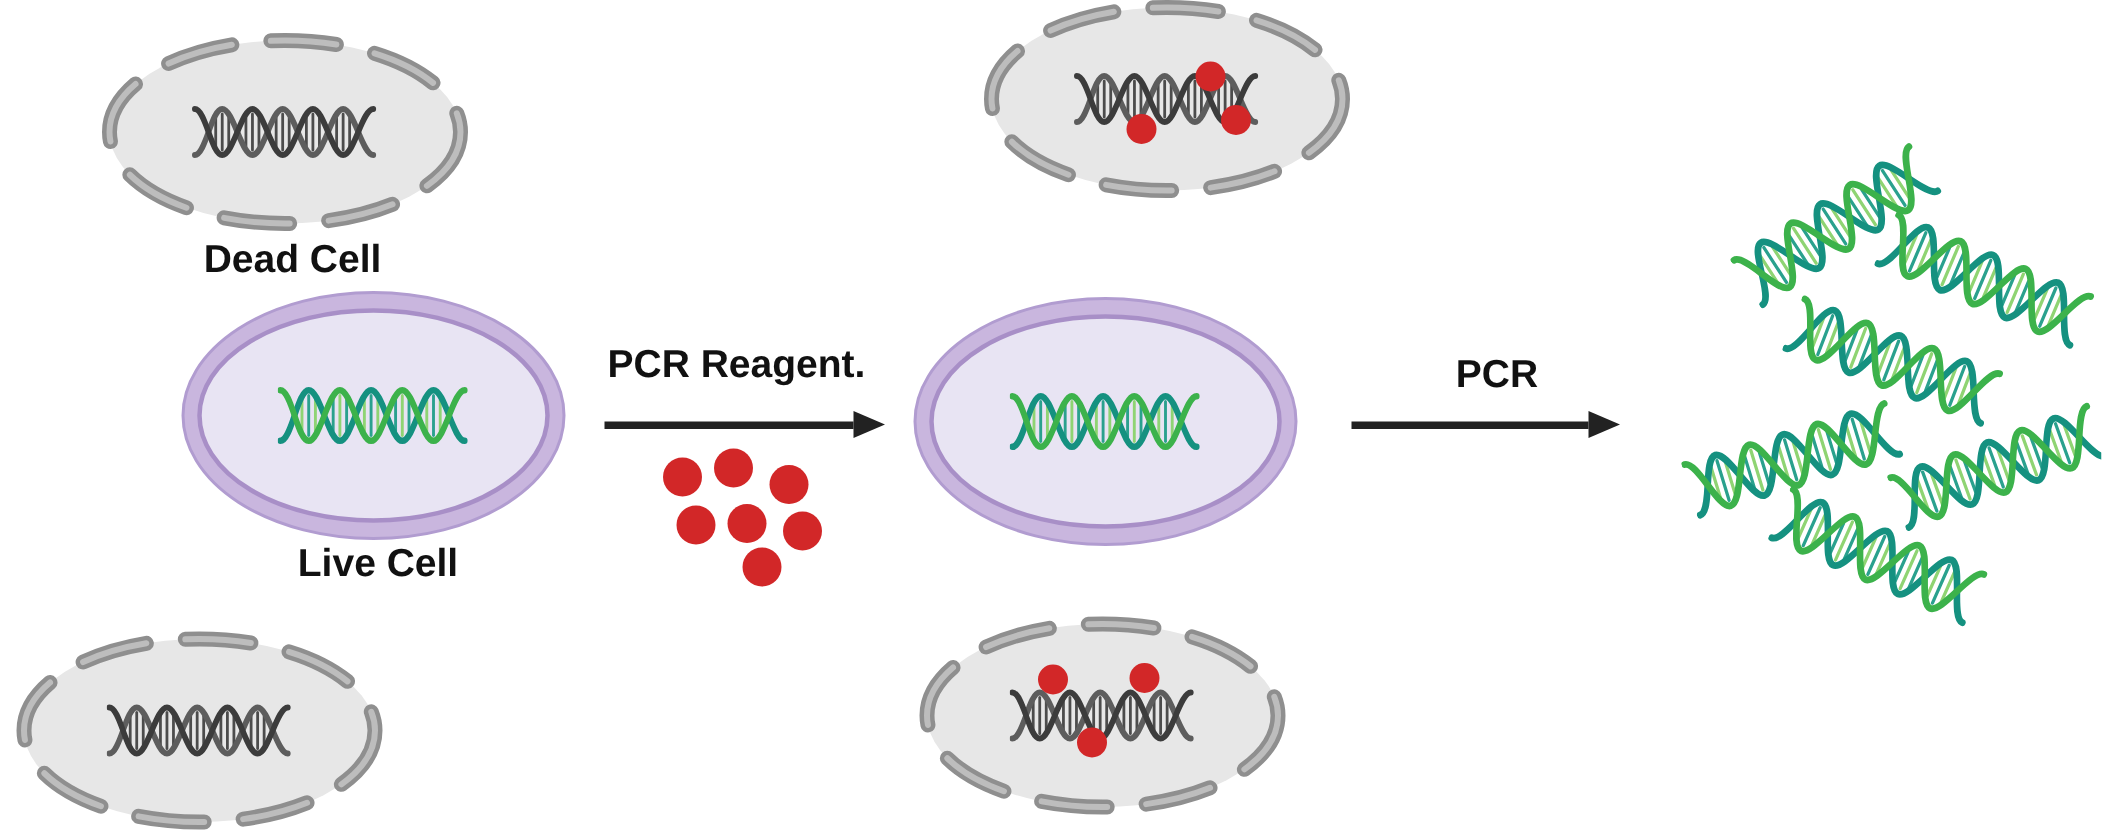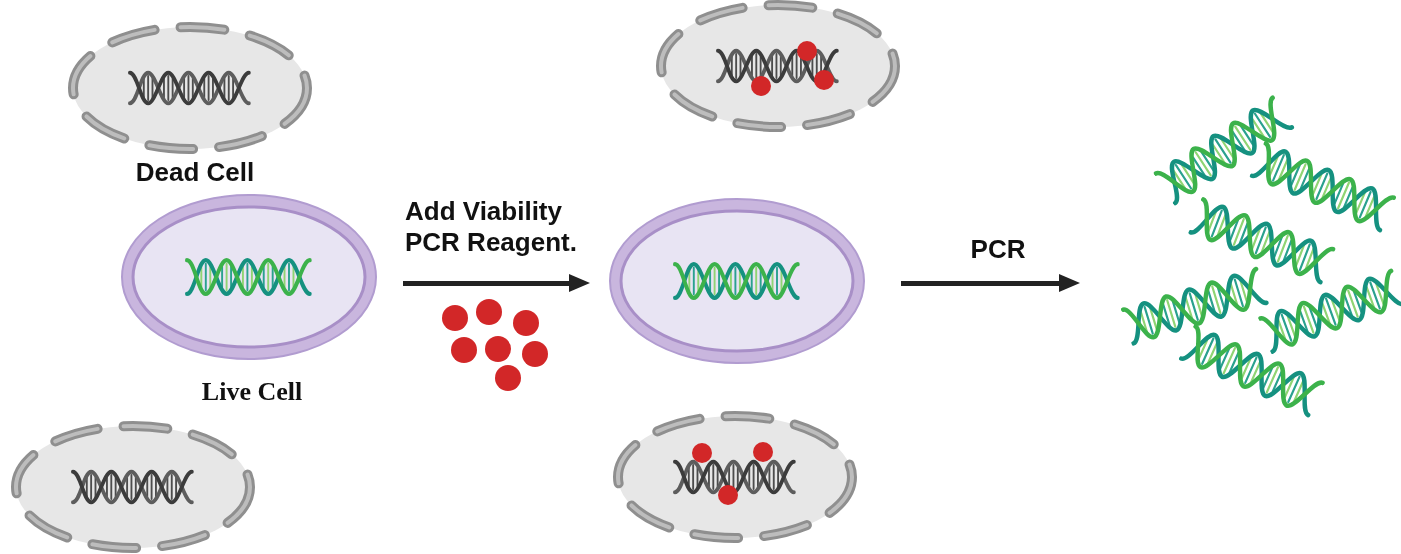--- a/index.html
+++ b/index.html
@@ -85,32 +85,31 @@
   <div class="lbl center" style="left:95px;top:157px;width:200px;">Dead Cell</div>
 
   <div class="cell" style="left:120px;top:194px;width:258px;height:166px;">
     <svg class="shape" viewBox="0 0 258 166">
         <use href="#live-cell-sym"></use>
       </svg>
     <svg class="dna dna-green" width="128" height="44" viewBox="0 0 200 60" preserveAspectRatio="none">
         <use href="#dna-sym"></use>
       </svg>
   </div>
-  <div class="lbl center" style="left:152px;top:376px;width:200px;font-family:Liberation Serif, serif;">Live Cell</div>
+  <div class="lbl center" style="left:152px;top:360px;width:200px;">Live Cell</div>
 
   <div class="cell" style="left:8px;top:417px;width:250px;height:140px;">
     <svg class="shape" viewBox="0 0 250 140">
         <use href="#dead-cell-sym"></use>
       </svg>
     <svg class="dna dna-dark" width="124" height="40" viewBox="0 0 200 60" preserveAspectRatio="none">
         <use href="#dna-sym"></use>
       </svg>
   </div>
 
-  <div class="lbl" style="left:405px;top:196px;">Add Viability</div>
   <div class="lbl" style="left:405px;top:227px;">PCR Reagent.</div>
 
   <div class="arrow" style="left:403px;top:274px;width:187px;">
     <div class="shaft"></div>
     <div class="head"></div>
   </div>
 
   <div class="dot free" style="left:442px;top:305px;"></div>
   <div class="dot free" style="left:476px;top:299px;"></div>
   <div class="dot free" style="left:513px;top:310px;"></div>

